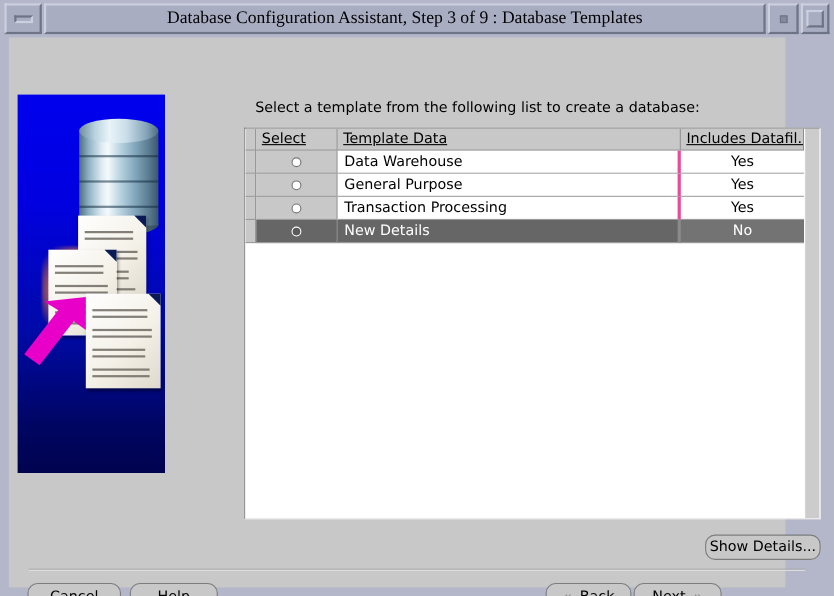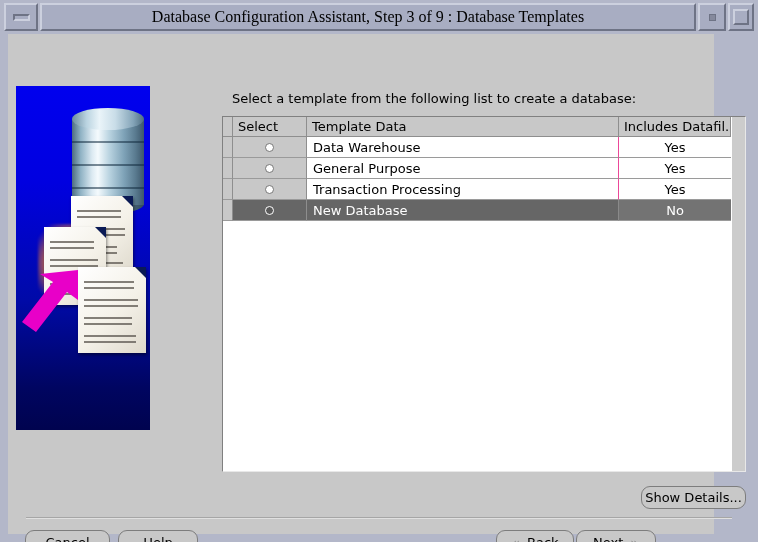--- a/index.html
+++ b/index.html
@@ -173,21 +173,21 @@
     position:absolute; left:0; top:0; right:14px; bottom:0;
     background:#ffffff;
     overflow:hidden;
   }
   #scroll-gutter {
     position:absolute; right:0; top:0; width:14px; bottom:0;
     background:#cccccc;
     border-left:1px solid #ffffff;
     box-sizing:border-box;
   }
-  .hdr-row { display:flex; height:20px; }
+  .hdr-row { display:flex; height:20px;text-decoration:underline; }
   .hdr-cell {
     background:#c8c8c8;
     border-right:1px solid #8e8e8e;
     border-bottom:1px solid #8e8e8e;
     box-sizing:border-box;
     font-size:13px; color:#000;
     display:flex; align-items:center;
     padding-left:5px;
     overflow:hidden; white-space:nowrap;
   }
@@ -212,21 +212,21 @@
   .cell.sel {
     width:74px; flex:0 0 74px;
     background:#c8c8c8;
     border-right:1px solid #8e8e8e;
     justify-content:center;
   }
   .cell.nm {
     flex:1 1 auto;
     background:#ffffff; color:#000;
     padding-left:6px;
-    border-right:1px solid #ec4899;
+    border-right:3px solid #ec4899;
   }
   .cell.inc {
     width:112px; flex:0 0 112px;
     background:#ffffff; color:#000;
     justify-content:center;
   }
   .data-row.selected .cell.gut { background:#c8c8c8; }
   .data-row.selected .cell.sel { background:#666666; }
   .data-row.selected .cell.nm  { background:#666666; color:#ffffff; border-right-color:#8a8a8a; }
   .data-row.selected .cell.inc { background:#737373; color:#ffffff; }
@@ -391,21 +391,21 @@
           </div>
           <div class="cell nm">Transaction Processing</div>
           <div class="cell inc">Yes</div>
         </div>
 
         <div class="data-row selected">
           <div class="cell gut"></div>
           <div class="cell sel">
             <span class="radio"></span>
           </div>
-          <div class="cell nm">New Database</div>
+          <div class="cell nm">New Details</div>
           <div class="cell inc">No</div>
         </div>
 
       </div>
       <div id="scroll-gutter"></div>
     </div>
 
     <div class="btn" id="btn-show-details">
       <span>Show Details...</span>
     </div>

